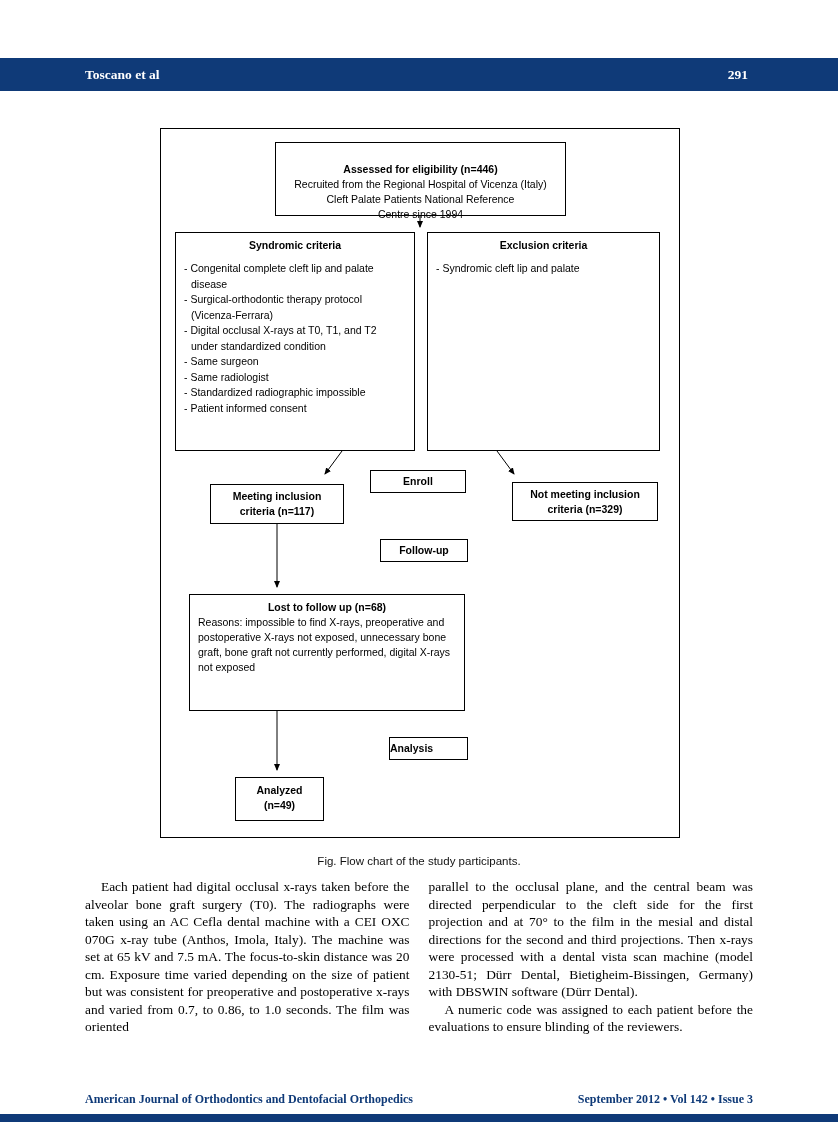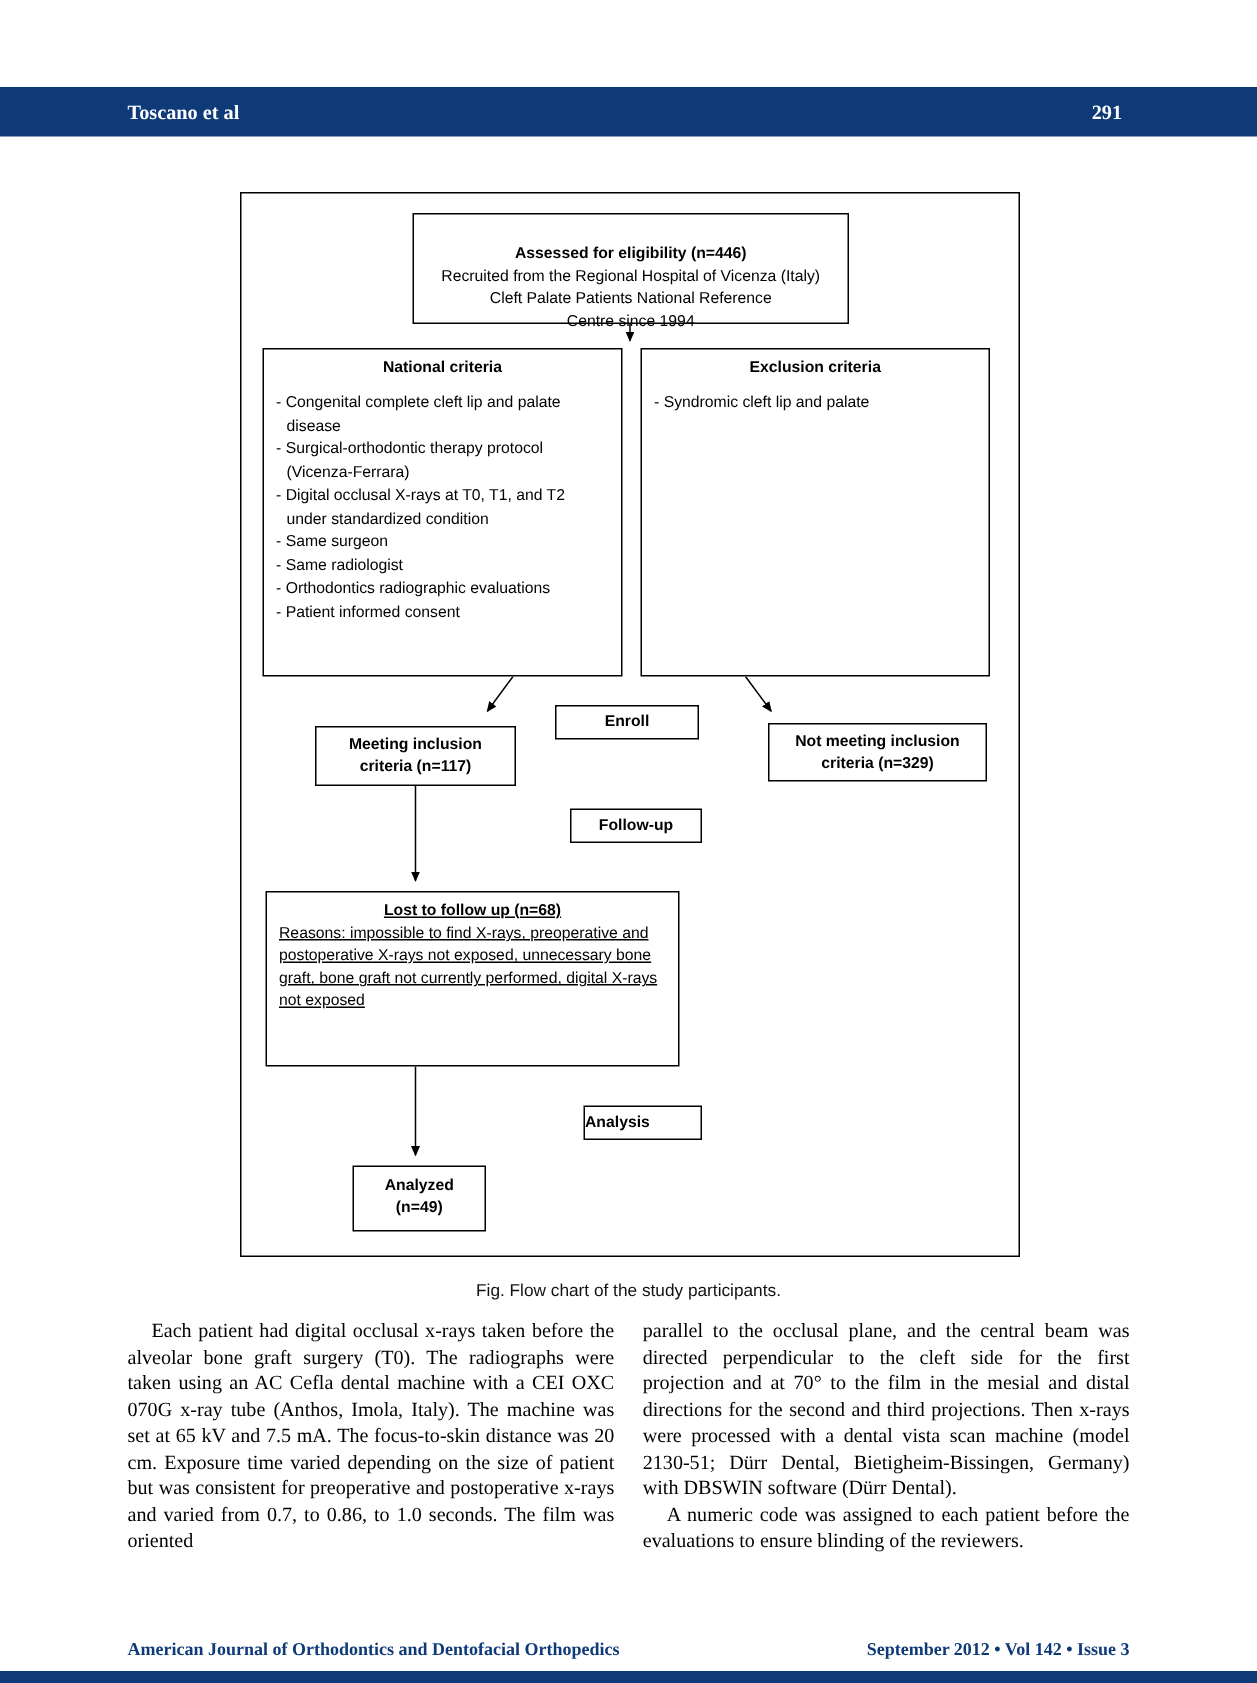--- a/index.html
+++ b/index.html
@@ -31,21 +31,21 @@
   .box-inclusion   { left:14px;  top:103px; width:240px; height:219px; padding:5px 8px 0 8px; }
   .box-exclusion   { left:266px; top:103px; width:233px; height:219px; padding:5px 8px 0 8px; }
   .criteria-title  { text-align:center; font-weight:bold; margin-bottom:8px; }
   .crit-list { list-style:none; }
   .crit-list li { padding-left:7px; text-indent:-7px; line-height:15.5px; }
   .crit-list li::before { content:"- "; }
   .box-enroll    { left:209px; top:341px; width:96px;  height:23px; text-align:center; font-weight:bold; line-height:21px; }
   .box-meeting   { left:49px;  top:355px; width:134px; height:40px; text-align:center; font-weight:bold; padding-top:4px; }
   .box-notmeeting{ left:351px; top:353px; width:146px; height:39px; text-align:center; font-weight:bold; padding-top:4px; }
   .box-followup  { left:219px; top:410px; width:88px;  height:23px; text-align:center; font-weight:bold; line-height:21px; }
-  .box-lost      { left:16px;  top:465px; width:276px; height:117px; padding:5px 8px 0 8px;text-decoration:underline; }
+  .box-lost      { left:28px;  top:465px; width:276px; height:117px; padding:5px 8px 0 8px; }
   .box-analysis  { left:228px; top:608px; width:79px;  height:23px; text-align:left; font-weight:bold; line-height:21px; }
   .box-analyzed  { left:74px;  top:648px; width:89px;  height:44px; text-align:center; font-weight:bold; padding-top:5px; }
   
   .caption {
     position:absolute; left:0; top:855px; width:100%;
     text-align:center; font-family:"Liberation Sans", sans-serif;
     font-size:11.5px; color:#111;
   }
   
   .body-cols {
@@ -93,28 +93,28 @@
     </svg>
 
     <div class="fbox box-eligibility">
       <div class="bold">Assessed for eligibility (n=446)</div>
       <div>Recruited from the Regional Hospital of Vicenza (Italy)</div>
       <div>Cleft Palate Patients National Reference</div>
       <div>Centre since 1994</div>
     </div>
 
     <div class="fbox box-inclusion">
-      <div class="criteria-title">National criteria</div>
+      <div class="criteria-title">Syndromic criteria</div>
       <ul class="crit-list">
         <li>Congenital complete cleft lip and palate disease</li>
         <li>Surgical-orthodontic therapy protocol (Vicenza-Ferrara)</li>
         <li>Digital occlusal X-rays at T0, T1, and T2 under standardized condition</li>
         <li>Same surgeon</li>
         <li>Same radiologist</li>
-        <li>Orthodontics radiographic evaluations</li>
+        <li>Standardized radiographic impossible</li>
         <li>Patient informed consent</li>
       </ul>
     </div>
 
     <div class="fbox box-exclusion">
       <div class="criteria-title">Exclusion criteria</div>
       <ul class="crit-list">
         <li>Syndromic cleft lip and palate</li>
       </ul>
     </div>

